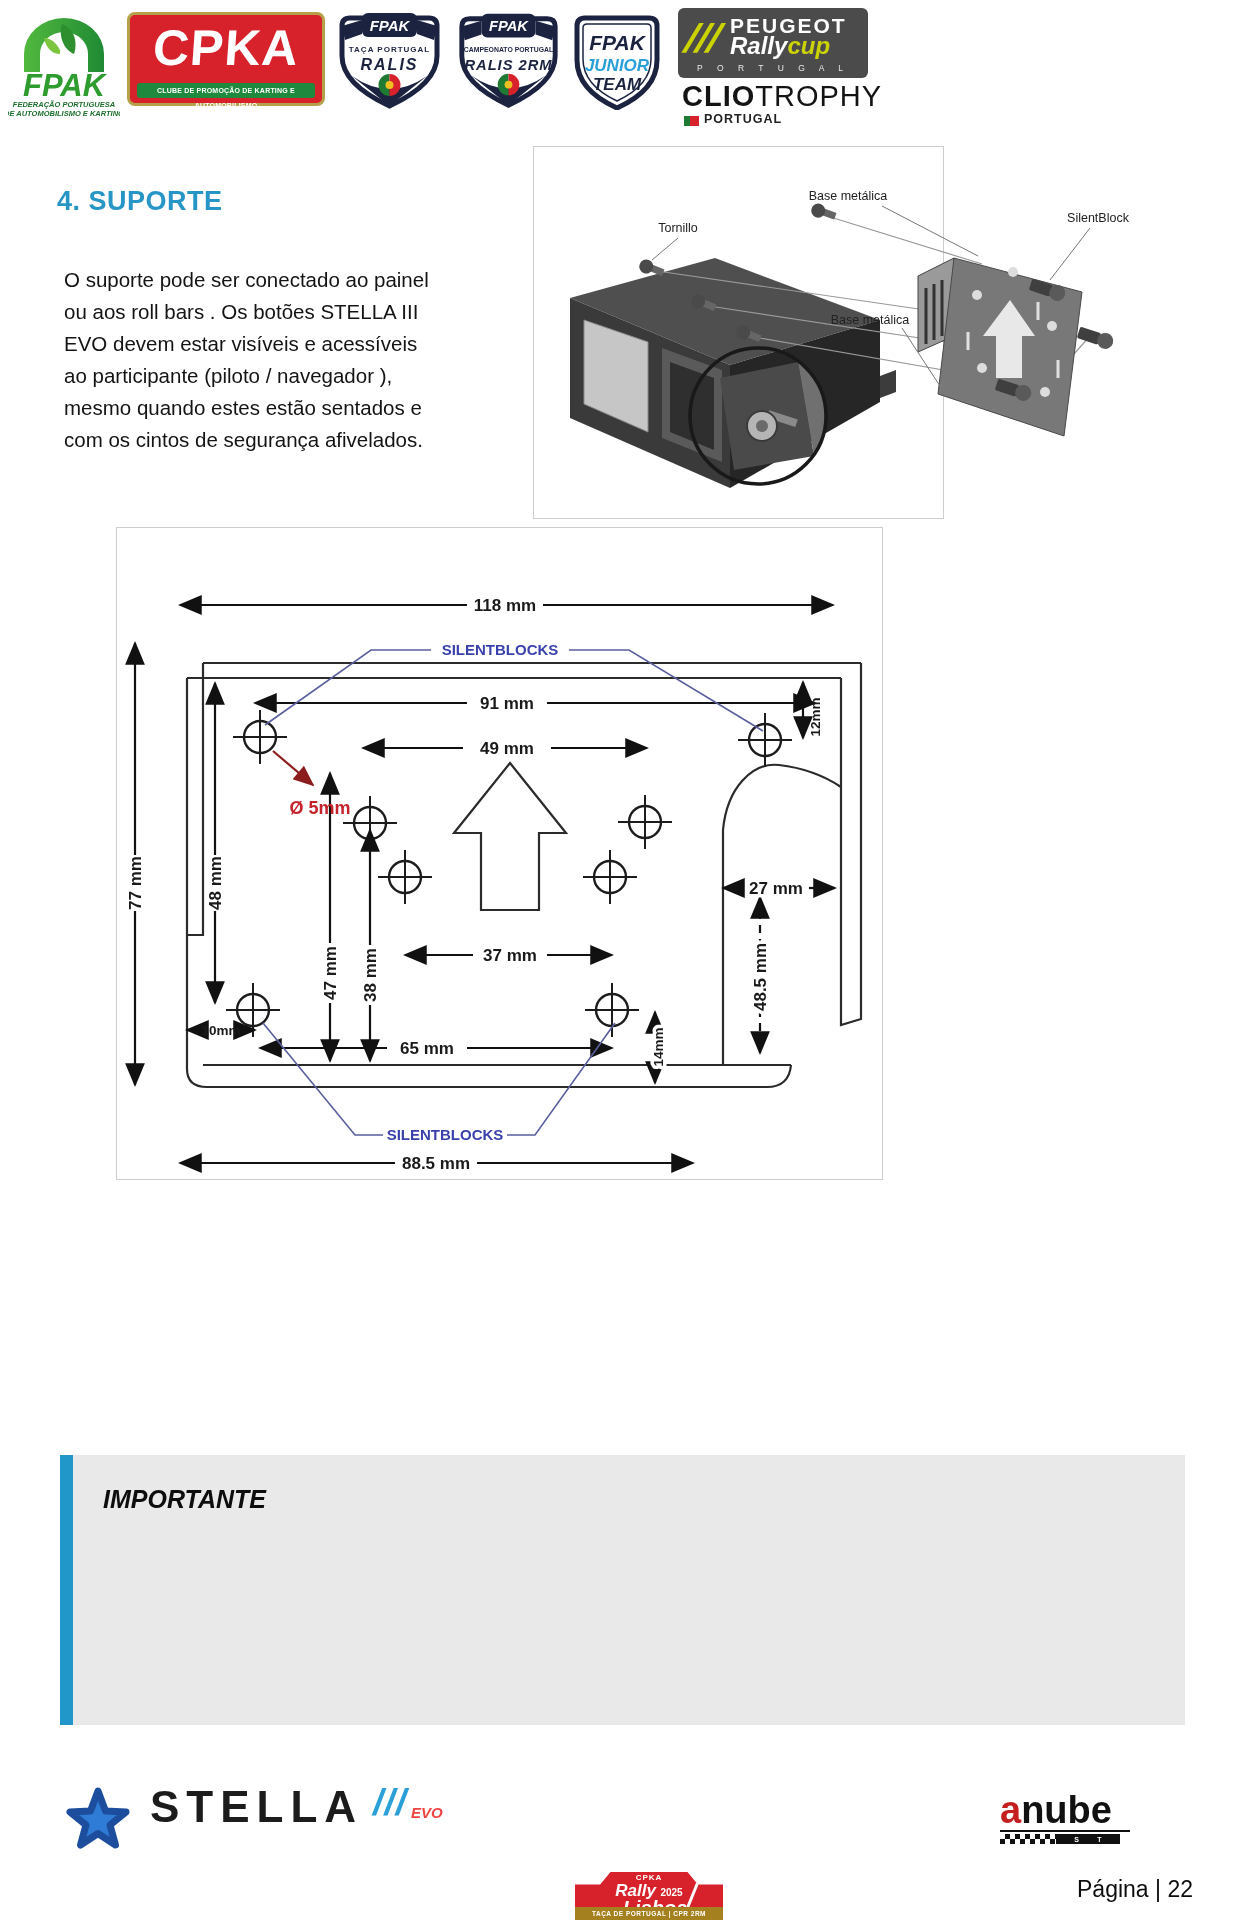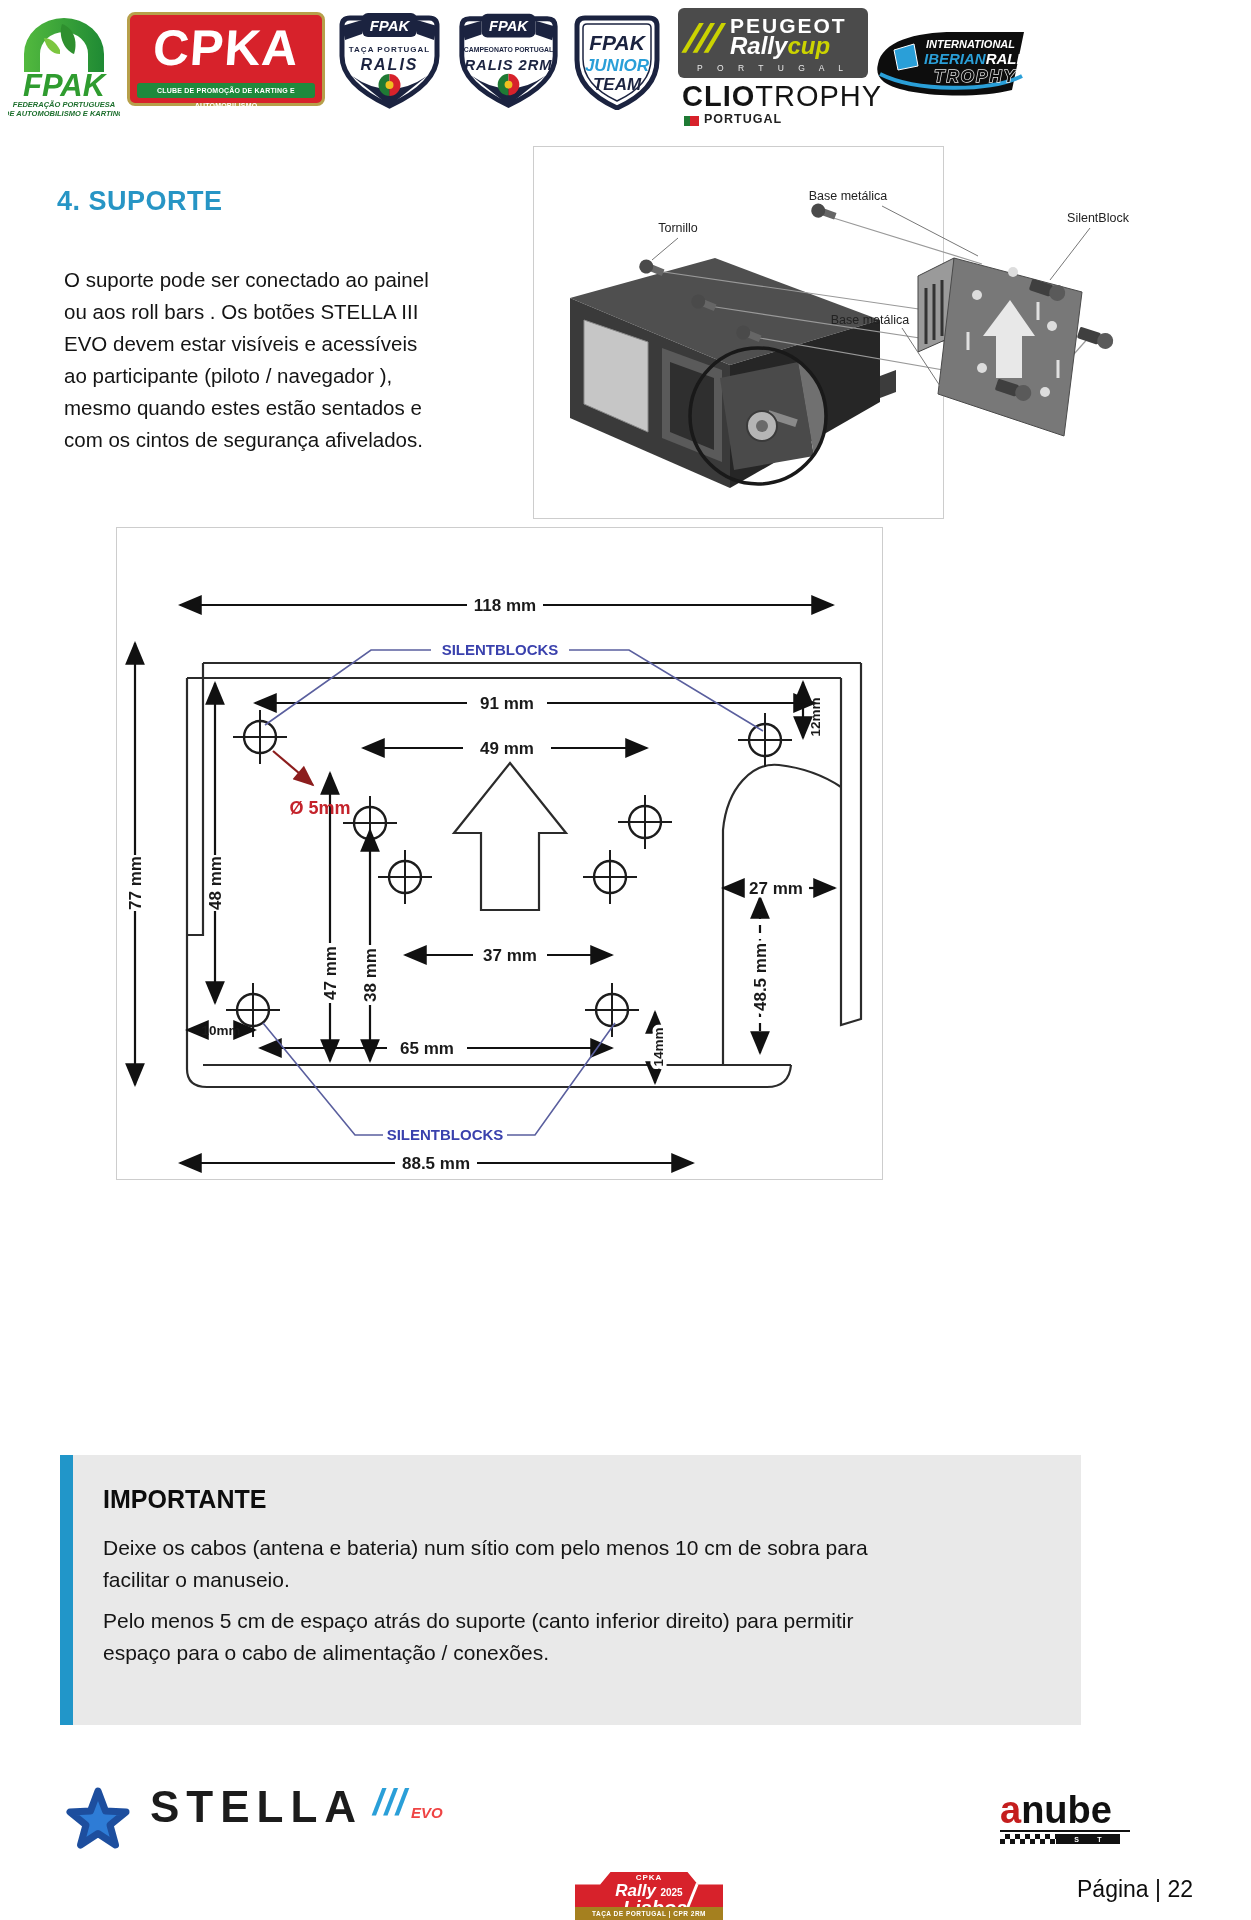--- a/index.html
+++ b/index.html
@@ -137,30 +137,20 @@
       </div>
       <div class="abs clio-line" style="left:4px;top:72px;white-space:nowrap;">
         <span class="clio-b">CLIO</span><span class="clio-l">TROPHY</span>
       </div>
       <div class="abs" style="left:6px;top:104px;display:flex;align-items:flex-end;">
         <span class="pt-flag"></span>
         <span class="clio-country">PORTUGAL</span>
       </div>
     </div>
 
-    <div class="abs" style="left:872px;top:24px;">
-      <svg width="158" height="76" viewBox="0 0 158 76">
-        <path d="M6,40 C10,18 42,8 82,8 H152 L140,66 C100,76 30,72 12,58 Q3,51 6,40 Z" fill="#0d0d0d"></path>
-        <path d="M8,50 C44,68 118,68 150,52" stroke="#2a9fd8" stroke-width="4" fill="none"></path>
-        <polygon points="22,26 42,20 46,42 26,46" fill="#2a9fd8" stroke="#fff" stroke-width="1"></polygon>
-        <text x="54" y="24" font-size="11" font-weight="700" font-style="italic" fill="#fff">INTERNATIONAL</text>
-        <text x="52" y="40" font-size="15" font-weight="800" font-style="italic"><tspan fill="#2a9fd8">IBERIAN</tspan><tspan fill="#fff">RALLY</tspan></text>
-        <text x="62" y="58" font-size="17" font-weight="800" font-style="italic" fill="#0d0d0d" style="paint-order:stroke;stroke:#e8e8e8;stroke-width:1.4px;" letter-spacing="2">TROPHY</text>
-      </svg>
-    </div>
   </div>
 
   <div class="abs sec-title" style="left:57px;top:186px;">4. SUPORTE</div>
   <div class="abs bodytext" style="left:64px;top:264px;width:430px;">O suporte pode ser conectado ao painel
 ou aos roll bars . Os botões STELLA III
 EVO devem estar visíveis e acessíveis
 ao participante (piloto / navegador ),
 mesmo quando estes estão sentados e
 com os cintos de segurança afivelados.</div>
 
@@ -358,28 +348,22 @@
     <text class="dimt halo" x="661" y="369" text-anchor="middle">27 mm</text>
     <text class="dimt halo" x="651" y="452" text-anchor="middle" transform="rotate(-90 651 452)">48.5 mm</text>
     <text class="dimt-s" x="106" y="510" text-anchor="middle">10mm</text>
     <text class="dimt" x="312" y="529" text-anchor="middle">65 mm</text>
     <text class="dimt-s halo" x="548" y="522" text-anchor="middle" transform="rotate(-90 548 522)">14mm</text>
     <text class="sbl" x="330" y="615" text-anchor="middle">SILENTBLOCKS</text>
     <text class="dimt" x="321" y="644" text-anchor="middle">88.5 mm</text>
   </svg>
 
   <div class="abs imp-bar" style="left:60px;top:1455px;width:13px;height:270px;"></div>
-  <div class="abs imp-box" style="left:73px;top:1455px;width:1008px;height:270px;">
+  <div class="abs imp-box" style="left:73px;top:1455px;width:1112px;height:270px;font-style:italic;">
     <div class="imp-title" style="padding:30px 0 0 30px;">IMPORTANTE</div>
-    <div style="padding:18px 30px 0 30px;">
-      <p class="imp-p">Deixe os cabos (antena e bateria) num sítio com pelo menos 10 cm de sobra para
-facilitar o manuseio.</p>
-      <p class="imp-p">Pelo menos 5 cm de espaço atrás do suporte (canto inferior direito) para permitir
-espaço para o cabo de alimentação / conexões.</p>
-    </div>
   </div>
 
   <div class="abs" style="left:60px;top:1782px;display:flex;align-items:flex-start;">
     <svg width="76" height="76" viewBox="0 0 76 76">
       <polygon points="38,9 45.5,29 66,30 50,43 55.5,63 38,51.5 20.5,63 26,43 10,30 30.5,29" fill="#2e7cd6" stroke="#1d4e9e" stroke-width="7" stroke-linejoin="round"></polygon>
     </svg>
     <span class="stella-word" style="margin-left:14px;">STELLA</span>
     <span class="stella-sl" style="margin-left:10px;">///</span>
     <span class="stella-evo" style="margin-left:4px;margin-top:22px;">EVO</span>
   </div>

